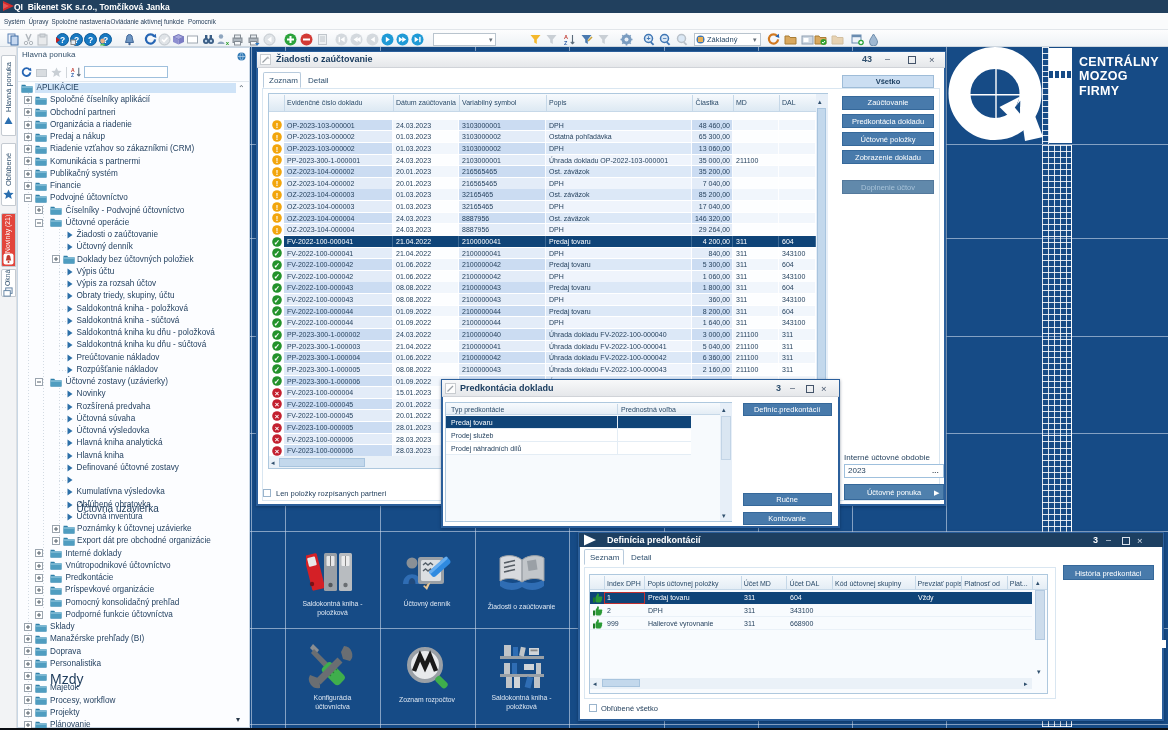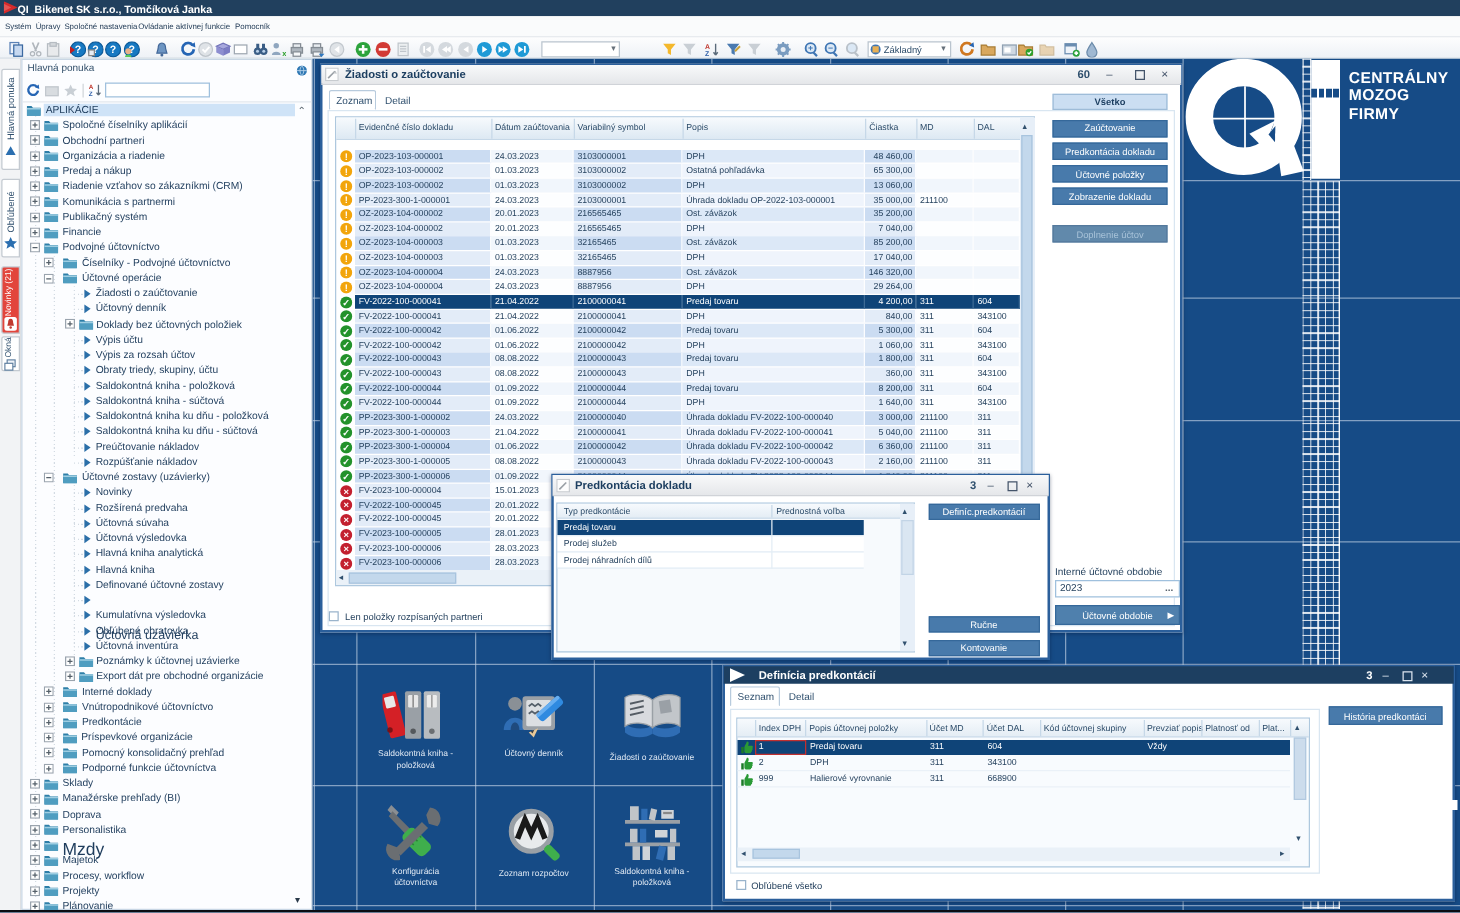--- a/index.html
+++ b/index.html
@@ -849,21 +849,21 @@
 <div class="tx" style="left:521.5px;top:694.5px;font-size:6.8px;color:#dfe8f3;transform:translateX(-50%)">Saldokontná kniha -</div>
 <div class="tx" style="left:521.5px;top:703.5px;font-size:6.8px;color:#dfe8f3;transform:translateX(-50%)">položková</div>
 <div class="win" style="left:256px;top:51px;width:690px;height:455px"></div>
 <div class="a" style="left:257px;top:52px;width:688px;height:16px;background:linear-gradient(#f8f9fa,#e5e7ea);border-bottom:1px solid #d0d3d8"></div>
 <svg class="a" style="left:260px;top:54px" width="11" height="11" viewBox="0 0 11 11">
     <rect x="0.5" y="0.5" width="10" height="10" fill="#fdfdfd" stroke="#c8ccd0"></rect>
     <path d="M2.5 8.5 L8 3" stroke="#9aa0a6" stroke-width="1.3"></path>
     <polygon points="8.5,2.5 9.5,5 6.5,4.5" fill="#c0c4c8"></polygon>
   </svg>
 <div class="tx" style="left:276px;top:55px;font-size:9px;font-weight:bold;color:#1c3e60">Žiadosti o zaúčtovanie</div>
-<div class="tx" style="left:862px;top:55px;font-size:9px;font-weight:bold;color:#30506e">60</div>
+<div class="tx" style="left:862px;top:55px;font-size:9px;font-weight:bold;color:#30506e">43</div>
 <div class="tx" style="left:885px;top:55px;font-size:9px;color:#44546a">–</div>
 <div class="a" style="left:908px;top:56px;width:8px;height:8px;border:1px solid #44546a"></div>
 <div class="tx" style="left:929px;top:55px;font-size:9.5px;color:#44546a">×</div>
 <div class="a" style="left:263px;top:72px;width:38px;height:16px;background:#fff;border:1px solid #b8cbdd;border-bottom:1px solid #fff;border-radius:2px 2px 0 0"></div>
 <div class="tx" style="left:269px;top:77px;font-size:8px;color:#30506e">Zoznam</div>
 <div class="tx" style="left:308px;top:77px;font-size:8px;color:#30506e">Detail</div>
 <div class="a" style="left:262px;top:88px;width:678px;height:413px;border:1px solid #d9e6f1"></div>
 <div class="a" style="left:268px;top:93px;width:560px;height:376px;background:#fff;border:1px solid #aec8de"></div>
 <div class="a" style="left:269px;top:94px;width:558px;height:18px;background:linear-gradient(#f7fafd,#dde9f3);border-bottom:1px solid #c6d8e8"></div>
 <div class="tx" style="left:287px;top:99px;font-size:7px;color:#2a4a68">Evidenčné číslo dokladu</div>
@@ -1391,21 +1391,21 @@
 <div class="tx" style="left:888.0px;top:135.75px;font-size:7.5px;color:#fff;transform:translateX(-50%)">Účtovné položky</div>
 <div class="a" style="left:842px;top:150.3px;width:92px;height:14px;background:#487aab;border:1px solid #35689a"></div>
 <div class="tx" style="left:888.0px;top:154.05px;font-size:7.5px;color:#fff;transform:translateX(-50%)">Zobrazenie dokladu</div>
 <div class="a" style="left:842px;top:179.8px;width:92px;height:14px;background:#6189ab;border:1px solid #54799c"></div>
 <div class="tx" style="left:888.0px;top:183.55px;font-size:7.5px;color:#a7c2d8;transform:translateX(-50%)">Doplnenie účtov</div>
 <div class="tx" style="left:844px;top:454px;font-size:8px;color:#27435f">Interné účtovné obdobie</div>
 <div class="a" style="left:844px;top:464px;width:100px;height:14px;background:#fff;border:1px solid #9fc0dd"></div>
 <div class="tx" style="left:848px;top:467px;font-size:8px;color:#27435f">2023</div>
 <div class="tx" style="left:932px;top:467px;font-size:8px;font-weight:bold;color:#55606a">...</div>
 <div class="a" style="left:844px;top:484px;width:100px;height:16px;background:#4f80ad;border:1px solid #35689a"></div>
-<div class="tx" style="left:894.0px;top:488.75px;font-size:7.5px;color:#fff;transform:translateX(-50%)">Účtovné obdobie</div>
+<div class="tx" style="left:894.0px;top:488.75px;font-size:7.5px;color:#fff;transform:translateX(-50%)">Účtovné ponuka</div>
 <div class="tx" style="left:934px;top:489px;font-size:7px;color:#fff">▶</div>
 <div class="win" style="left:441px;top:379px;width:399px;height:149px"></div>
 <div class="a" style="left:442px;top:380px;width:397px;height:17px;background:linear-gradient(#f8f9fa,#e5e7ea);border-bottom:1px solid #d0d3d8"></div>
 <svg class="a" style="left:445px;top:383px" width="11" height="11" viewBox="0 0 11 11">
     <rect x="0.5" y="0.5" width="10" height="10" fill="#fdfdfd" stroke="#c8ccd0"></rect>
     <path d="M2.5 8.5 L8 3" stroke="#9aa0a6" stroke-width="1.3"></path>
   </svg>
 <div class="tx" style="left:460px;top:384px;font-size:9px;font-weight:bold;color:#1c3e60">Predkontácia dokladu</div>
 <div class="tx" style="left:776px;top:384px;font-size:9px;font-weight:bold;color:#30506e">3</div>
 <div class="tx" style="left:790px;top:384px;font-size:9px;color:#44546a">–</div>

